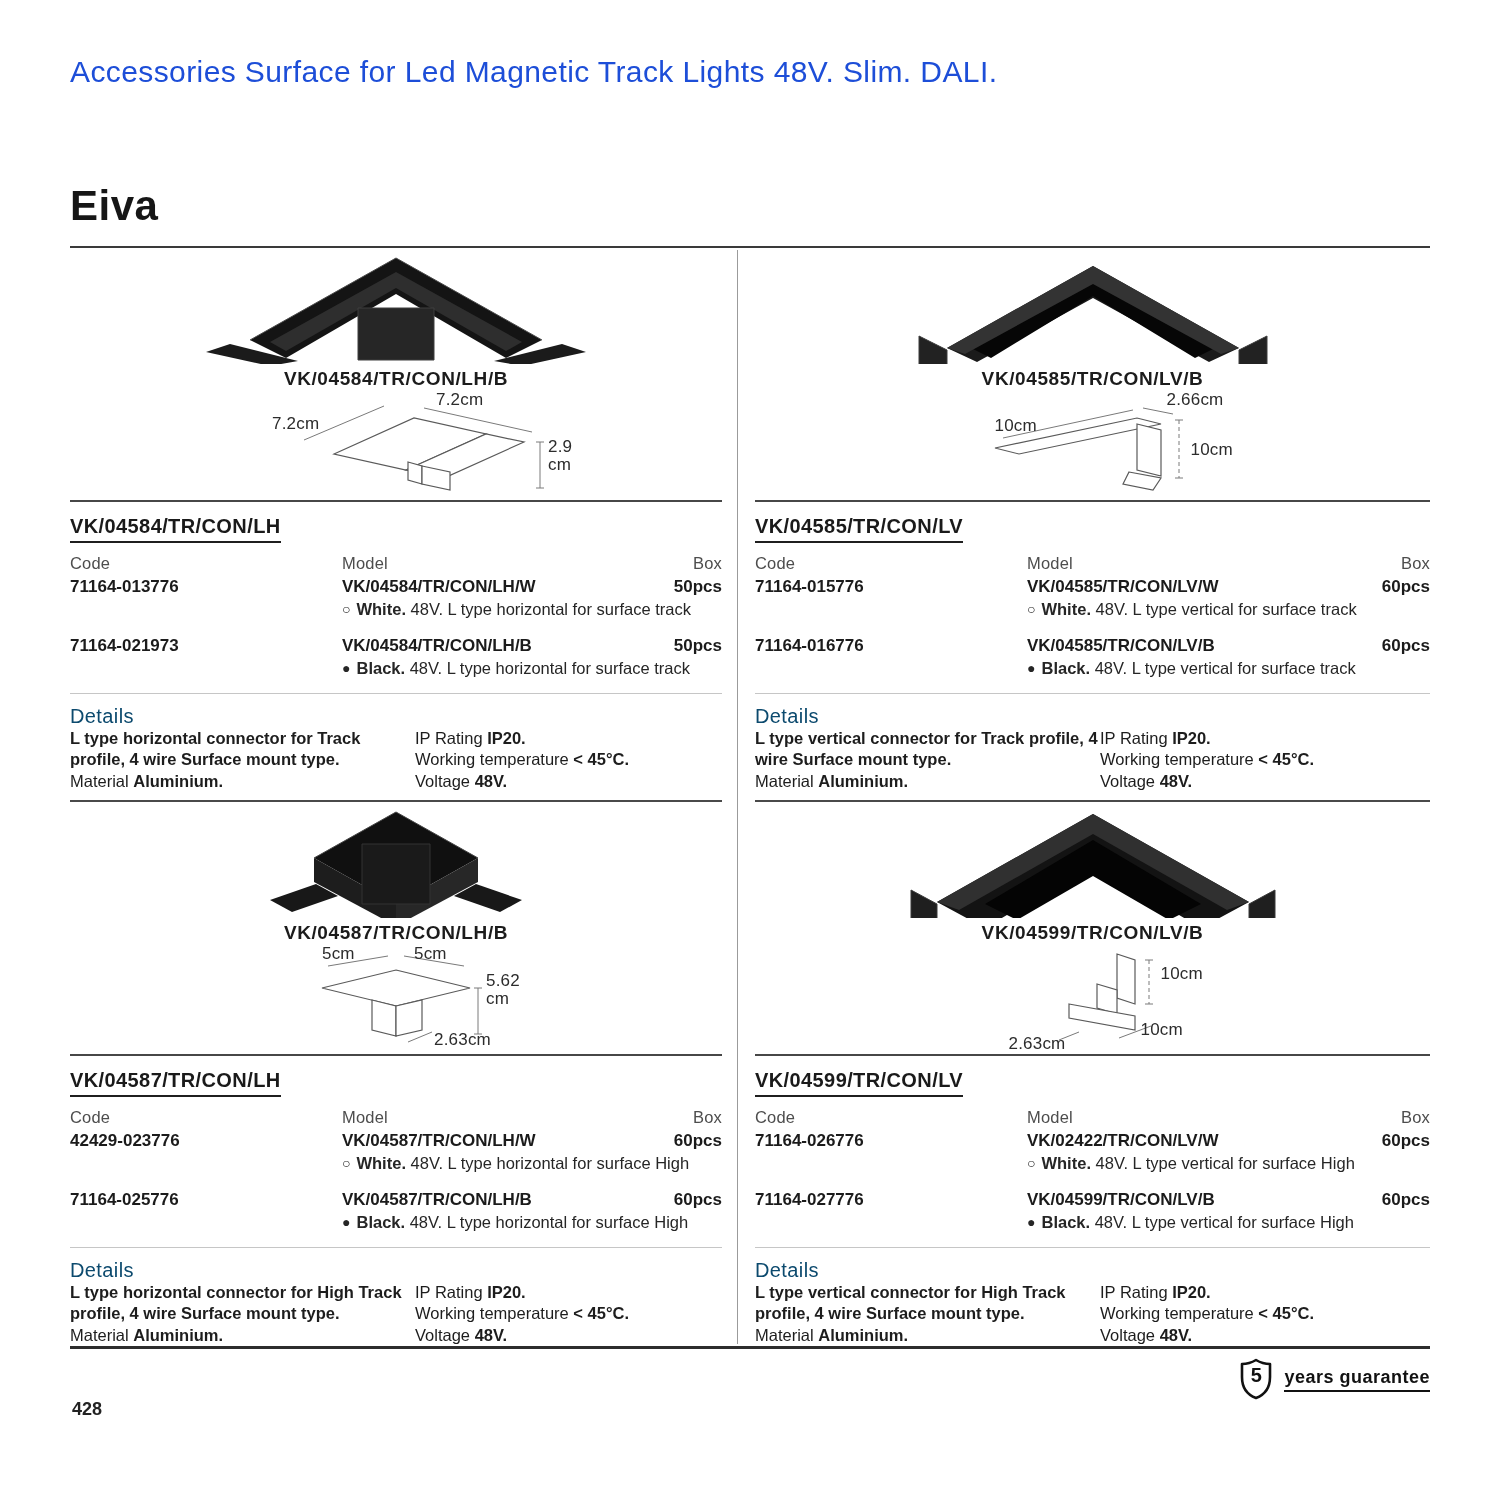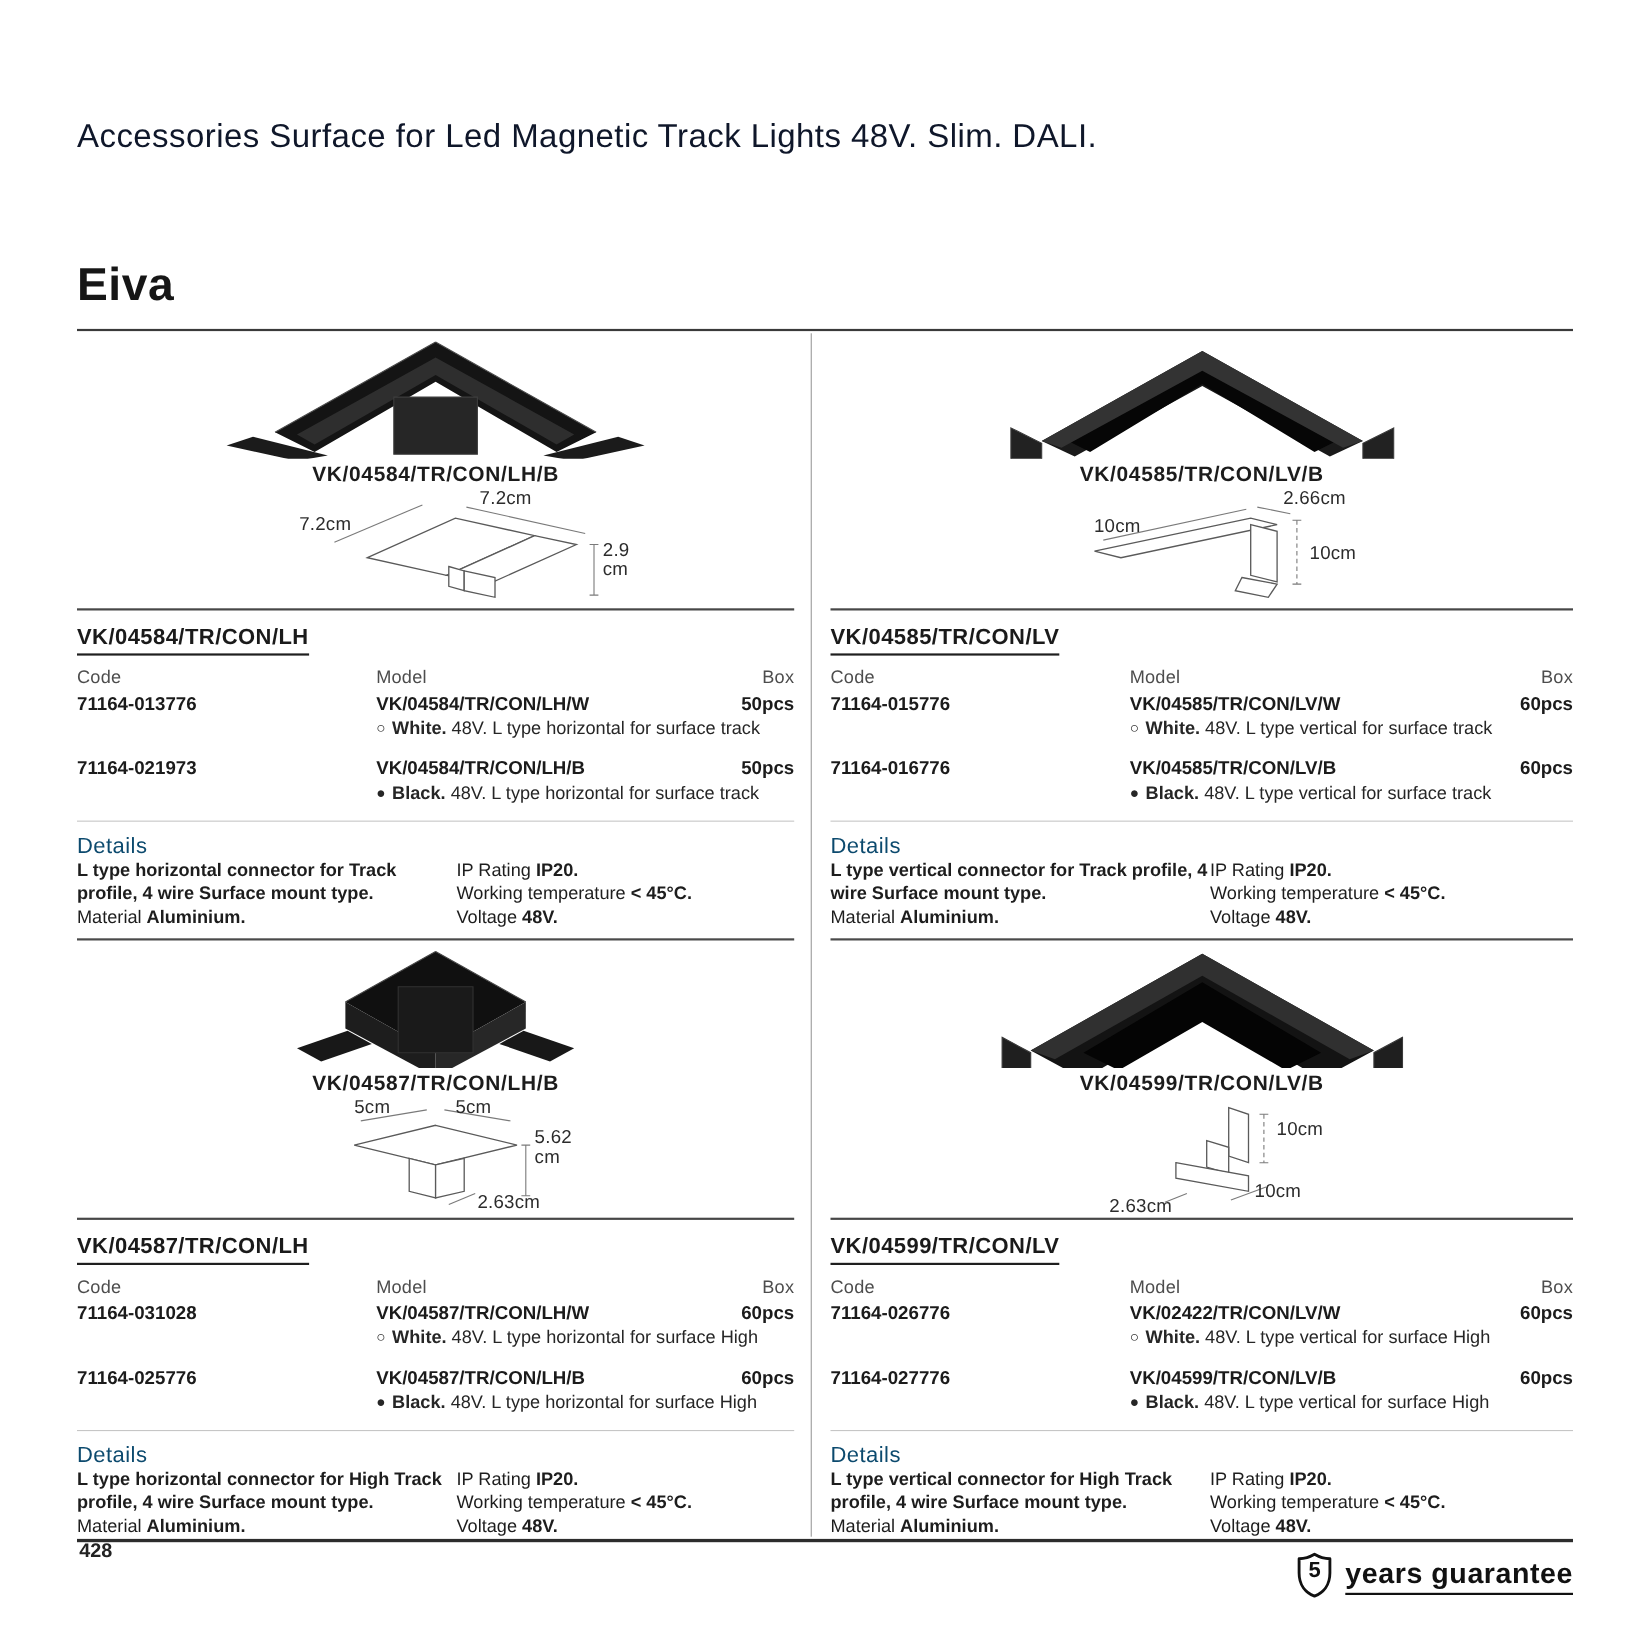--- a/index.html
+++ b/index.html
@@ -1,20 +1,20 @@
 <!DOCTYPE html>
 <html><head>
 <meta charset="utf-8">
 <style>
   *{box-sizing:border-box;margin:0;padding:0}
   html,body{width:1500px;background:#fff}
   body{height:1500px;position:relative;font-family:"Liberation Sans",sans-serif;color:#1f1f1f;-webkit-font-smoothing:antialiased}
   .page{position:absolute;inset:0;padding:0 70px;overflow:hidden}
 
-  .page-title{padding-top:108px;font-size:30px;font-weight:400;letter-spacing:.4px;color:#0f172a;line-height:1.1}
+  .page-title{padding-top:55px;font-size:30px;font-weight:400;letter-spacing:.4px;color:#1d4ed8;line-height:1.1}
   .section-title{margin-top:94px;font-size:42px;font-weight:600;letter-spacing:.5px;color:#161616}
   .top-rule{height:2px;background:#3a3a3a;margin-top:16px}
 
   .grid{position:relative;display:grid;grid-template-columns:652px 1fr;column-gap:33px}
   .vdivider{position:absolute;left:667px;top:2px;bottom:2px;width:1px;background:#9b9b9b}
 
   .quad{padding-top:6px;display:flex;flex-direction:column}
   .row1{border-bottom:2px solid #4a4a4a;padding-bottom:8px}
   .row2{}
 
@@ -59,21 +59,21 @@
 
   .details-label{color:#0c4a6e;font-size:20px;margin-top:11px;letter-spacing:.4px}
   .details-cols{display:grid;grid-template-columns:345px 1fr;font-size:16.5px;line-height:1.3;color:#1d1d1d}
   .dd-bold{font-weight:700}
   .spec-line b{font-weight:700}
 
   .bottom-rule{height:3px;background:#2d2d2d}
   .guarantee{display:flex;justify-content:flex-end;align-items:center;margin-top:8px;gap:8px}
   .shield{position:relative;width:40px;height:44px}
   .shield-number{position:absolute;left:0;top:7px;width:100%;text-align:center;font-size:20px;font-weight:700;color:#111}
-  .guarantee-text{font-size:26px;font-weight:700;letter-spacing:.5px;color:#111;border-bottom:2px solid #111;padding-bottom:2px}
+  .guarantee-text{font-size:18px;font-weight:700;letter-spacing:.5px;color:#111;border-bottom:2px solid #111;padding-bottom:2px}
 
   .page-number{position:absolute;left:72px;bottom:80px;font-size:18px;font-weight:700;color:#222}
 
   .sketch{stroke:#5a5a5a;stroke-width:1.2;fill:#fff}
   .sketch-dim{stroke:#7a7a7a;stroke-width:1;fill:none}
 </style>
 </head>
 <body>
 
 <div class="page">
@@ -251,21 +251,21 @@
       </div>
       <div class="rule-dark"></div>
       <h3 class="family">VK/04587/TR/CON/LH</h3>
       <div class="spec-table">
         <div class="thead">
           <span>Code</span>
           <span>Model</span>
           <span class="th-box">Box</span>
         </div>
         <div class="variant">
-          <span class="v-code">71164-031028</span>
+          <span class="v-code">42429-023776</span>
           <span class="v-model">VK/04587/TR/CON/LH/W</span>
           <span class="v-box">60pcs</span>
           <span class="v-desc"><span class="dot">○</span><b class="v-color">White.</b> <span>48V. L type horizontal for surface High</span></span>
         </div>
         <div class="variant">
           <span class="v-code">71164-025776</span>
           <span class="v-model">VK/04587/TR/CON/LH/B</span>
           <span class="v-box">60pcs</span>
           <span class="v-desc"><span class="dot">●</span><b class="v-color">Black.</b> <span>48V. L type horizontal for surface High</span></span>
         </div>

